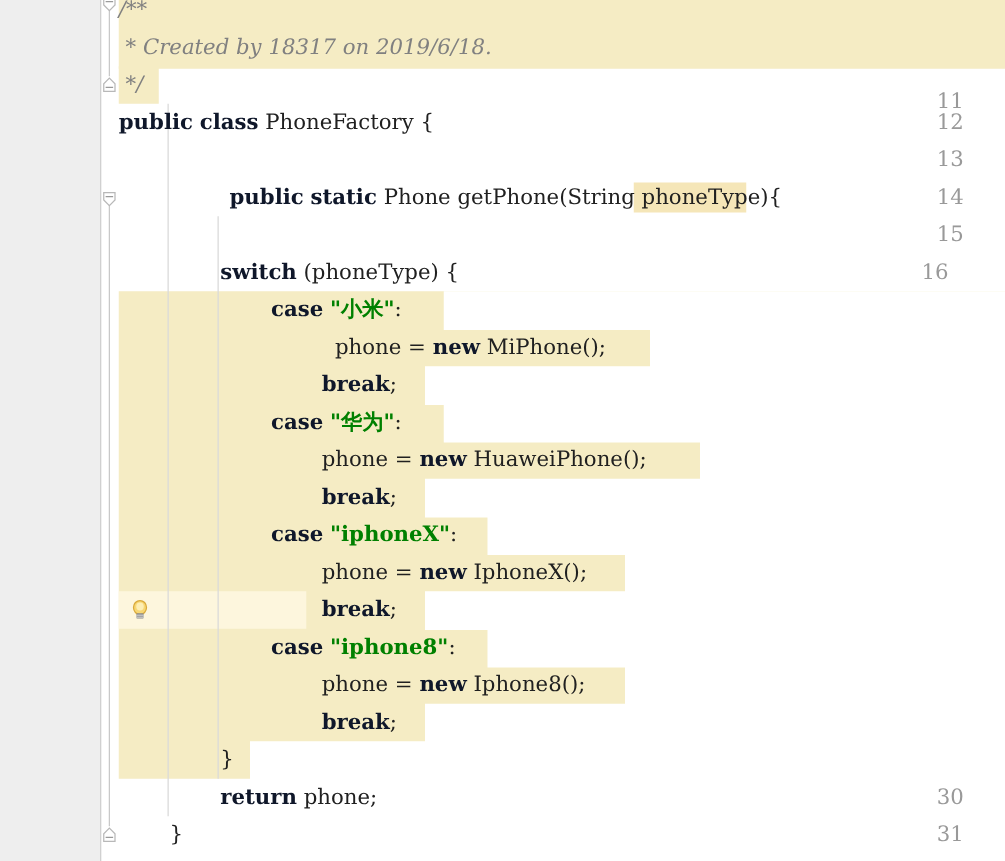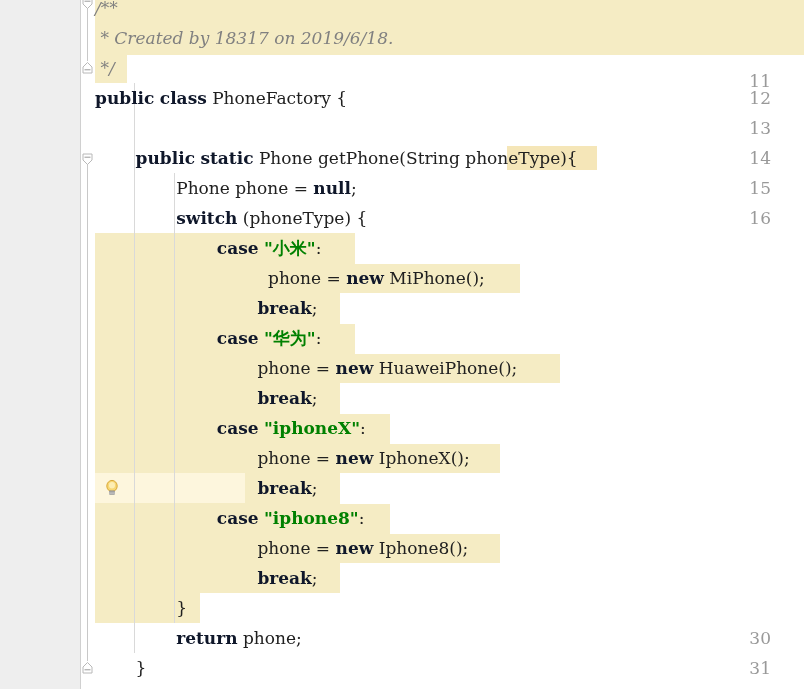--- a/index.html
+++ b/index.html
@@ -186,21 +186,21 @@
     </div>
 
   <div id="linenum-layer">
       <div class="linenum" style="top: -7px;">9</div>
       <div class="linenum" style="top: 23px;">10</div>
       <div class="linenum" style="top: 53px; margin-top: 13px;">11</div>
       <div class="linenum" style="top: 83px; text-align: right;">12</div>
       <div class="linenum" style="top: 113px;">13</div>
       <div class="linenum" style="top: 143px;">14</div>
       <div class="linenum" style="top: 173px;">15</div>
-      <div class="linenum" style="top: 203px;">16</div>
+      <div class="linenum" style="top: 203px; text-align: center;">16</div>
       <div class="linenum" style="top: 233px;">17</div>
       <div class="linenum" style="top: 263px;">18</div>
       <div class="linenum" style="top: 293px;">19</div>
       <div class="linenum" style="top: 323px;">20</div>
       <div class="linenum" style="top: 353px;">21</div>
       <div class="linenum" style="top: 383px;">22</div>
       <div class="linenum" style="top: 413px;">23</div>
       <div class="linenum" style="top: 443px;">24</div>
       <div class="linenum" style="top: 473px;">25</div>
       <div class="linenum" style="top: 503px;">26</div>
@@ -210,22 +210,21 @@
       <div class="linenum" style="top: 623px;">30</div>
       <div class="linenum" style="top: 653px;">31</div>
     </div>
 
   <div id="text-layer">
       <div class="line" style="top: -7px; left: 95px;"><span class="cm">/**</span></div>
       <div class="line" style="top: 23px; left: 95px;"><span class="cm"> * Created by 18317 on 2019/6/18.</span></div>
       <div class="line" style="top: 53px; left: 95px;"><span class="cm"> */</span></div>
       <div class="line" style="top: 83px; left: 95px;"><span class="kw">public</span><span class="pl"> </span><span class="kw">class</span><span class="pl"> PhoneFactory {</span></div>
       <div class="line" style="top: 113px; left: 95px;"><span class="pl"></span></div>
-      <div class="line" style="top: 143px; left: 135.6px;"><span class="kw">public</span><span class="pl"> </span><span class="kw">static</span><span class="pl"> Phone getPhone(String phoneType){</span></div>
-      <div class="line" style="top: 173px; left: 176.2px;"><span class="pl">Phone phone = </span><span class="kw">null</span><span class="pl">;</span></div>
+      <div class="line" style="top: 143px; left: 135.6px; padding-left: 48px;"><span class="kw">public</span><span class="pl"> </span><span class="kw">static</span><span class="pl"> Phone getPhone(String phoneType){</span></div>
       <div class="line" style="top: 203px; left: 176.2px;"><span class="kw">switch</span><span class="pl"> (phoneType) {</span></div>
       <div class="line" style="top: 233px; left: 216.8px;"><span class="kw">case</span><span class="pl"> </span><span class="str">"小米"</span><span class="pl">:</span></div>
       <div class="line" style="top: 263px; left: 268px;"><span class="pl">phone = </span><span class="kw">new</span><span class="pl"> MiPhone();</span></div>
       <div class="line" style="top: 293px; left: 257.4px;"><span class="kw">break</span><span class="pl">;</span></div>
       <div class="line" style="top: 323px; left: 216.8px;"><span class="kw">case</span><span class="pl"> </span><span class="str">"华为"</span><span class="pl">:</span></div>
       <div class="line" style="top: 353px; left: 257.4px;"><span class="pl">phone = </span><span class="kw">new</span><span class="pl"> HuaweiPhone();</span></div>
       <div class="line" style="top: 383px; left: 257.4px;"><span class="kw">break</span><span class="pl">;</span></div>
       <div class="line" style="top: 413px; left: 216.8px;"><span class="kw">case</span><span class="pl"> </span><span class="str">"iphoneX"</span><span class="pl">:</span></div>
       <div class="line" style="top: 443px; left: 257.4px;"><span class="pl">phone = </span><span class="kw">new</span><span class="pl"> IphoneX();</span></div>
       <div class="line" style="top: 473px; left: 257.4px;"><span class="kw">break</span><span class="pl">;</span></div>

